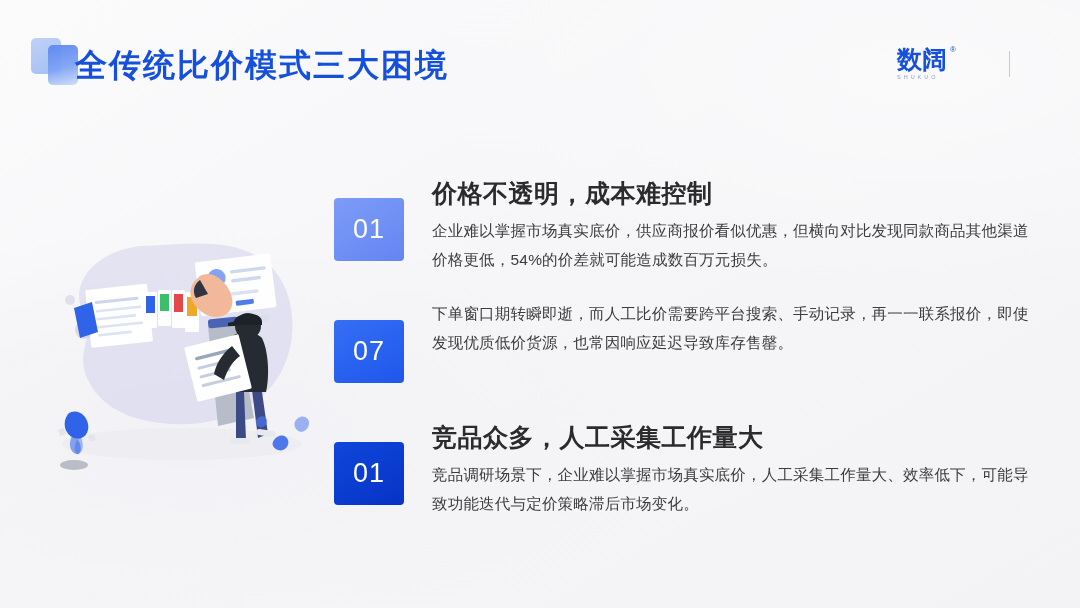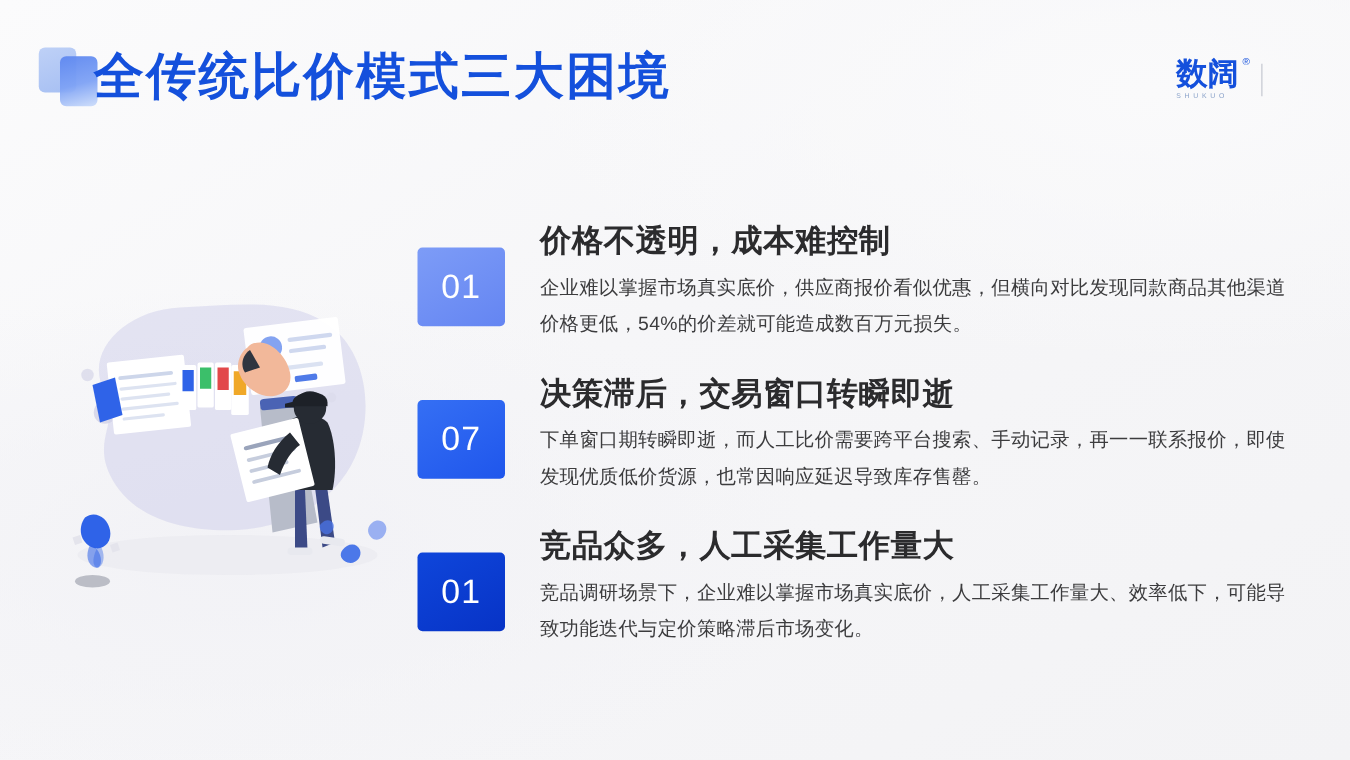--- a/index.html
+++ b/index.html
@@ -61,36 +61,36 @@
     width: 30px; height: 40px;
     border-radius: 5px;
     background: linear-gradient(165deg, #5d87f0 0%, #7ea2f5 55%, #cdddfa 100%);
     opacity: 0.95;
   }
   .slide-title {
     position: relative;
     z-index: 3;
     margin: 0;
     padding-left: 47px;
-    font-size: 40px;
+    font-size: 32px;
     font-weight: bold;
     letter-spacing: 2px;
     color: #1450dc;
     line-height: 1;
     white-space: nowrap;
-    font-family: Liberation Mono, monospace;
   }
 
   .brand {
     position: absolute;
     right: 58px;
     top: 44px;
     display: flex;
     align-items: center;
     height: 40px;
+    gap: 44px;
   }
   .brand-mark {
     display: flex;
     flex-direction: column;
     align-items: flex-start;
     justify-content: center;
     position: relative;
     padding-right: 4px;
   }
   .brand-name {
@@ -310,21 +310,20 @@
   <div class="points">
 
     <div class="point">
       <div class="badge badge-1">01</div>
       <h2 class="point-heading">价格不透明，成本难控制</h2>
       <p class="point-body">企业难以掌握市场真实底价，供应商报价看似优惠，但横向对比发现同款商品其他渠道价格更低，54%的价差就可能造成数百万元损失。</p>
     </div>
 
     <div class="point">
       <div class="badge badge-2">07</div>
-      <h2 class="point-heading">决策滞后，交易窗口转瞬即逝</h2>
       <p class="point-body">下单窗口期转瞬即逝，而人工比价需要跨平台搜索、手动记录，再一一联系报价，即使发现优质低价货源，也常因响应延迟导致库存售罄。</p>
     </div>
 
     <div class="point">
       <div class="badge badge-3">01</div>
       <h2 class="point-heading">竞品众多，人工采集工作量大</h2>
       <p class="point-body">竞品调研场景下，企业难以掌握市场真实底价，人工采集工作量大、效率低下，可能导致功能迭代与定价策略滞后市场变化。</p>
     </div>
 
   </div>

